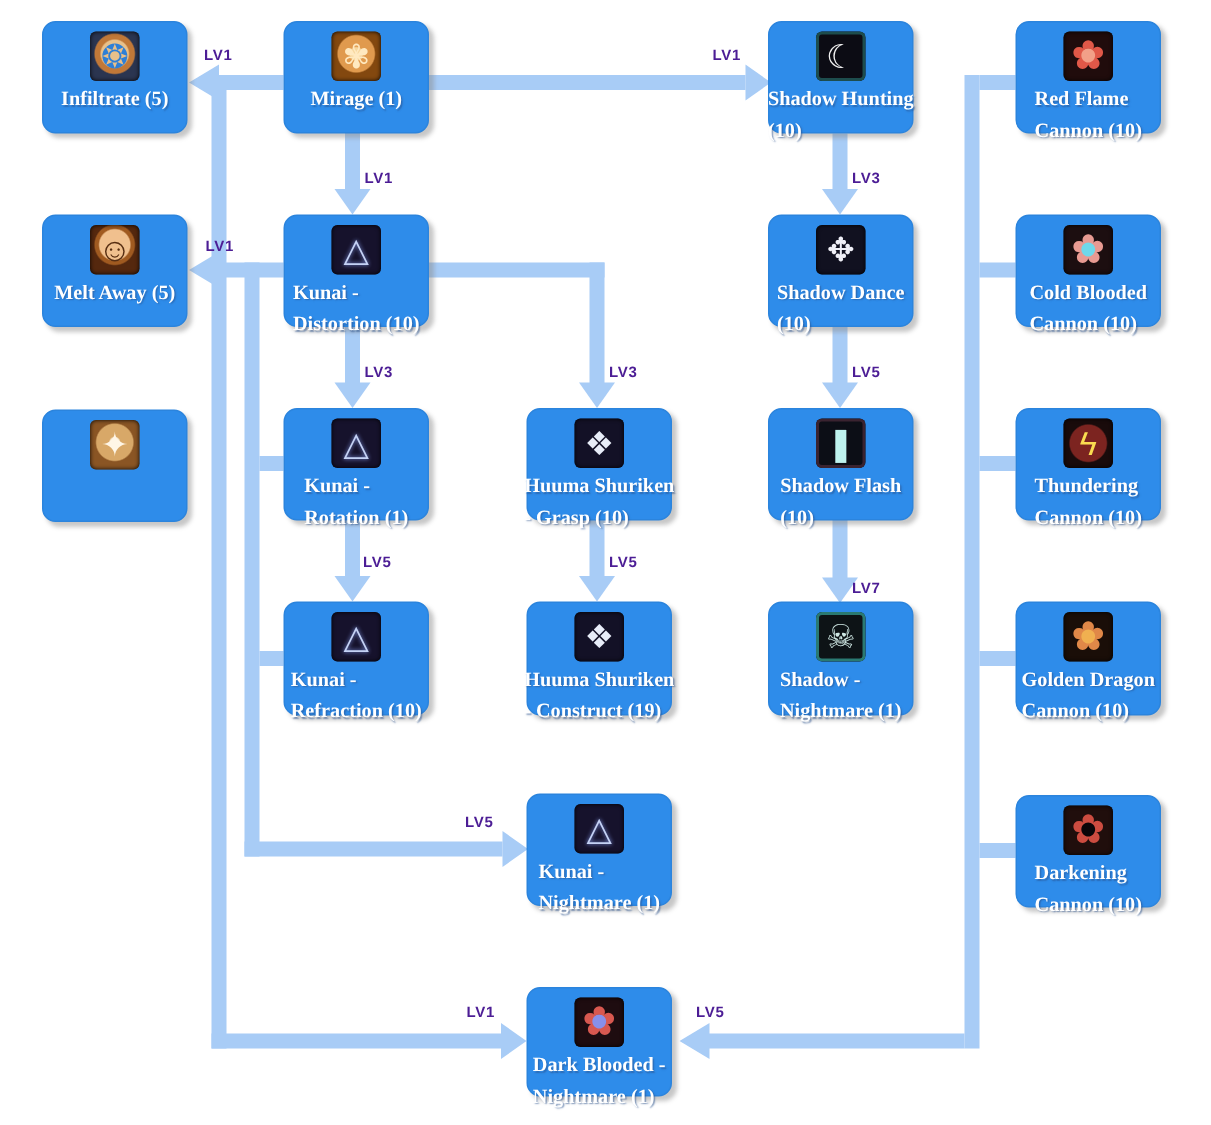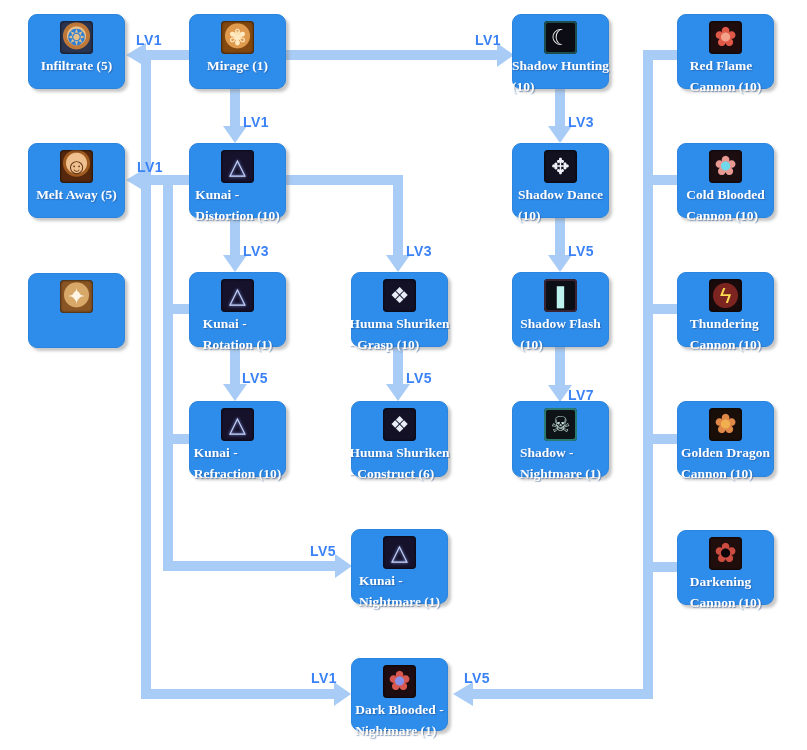--- a/index.html
+++ b/index.html
@@ -20,21 +20,21 @@
   .icon span{font-size:22px;line-height:33px;}
 
   
   .cn{position:absolute;background:#a8ccf6;}
   .ar{position:absolute;width:0;height:0;}
   .ar.right{border-top:12px solid transparent;border-bottom:12px solid transparent;border-left:17px solid #a8ccf6;}
   .ar.left{border-top:12px solid transparent;border-bottom:12px solid transparent;border-right:20px solid #a8ccf6;}
   .ar.down{border-left:12px solid transparent;border-right:12px solid transparent;border-top:17px solid #a8ccf6;}
 
   
-  .lv{position:absolute;color:#3b82f6;font-size:14px;font-weight:bold;
+  .lv{position:absolute;color:#4c1d95;font-size:10px;font-weight:bold;
       font-family:"Liberation Sans",sans-serif;letter-spacing:0.5px;white-space:nowrap;}
 
   
   .ic-0{background:radial-gradient(circle at 50% 45%,#e8c08a 0 9px,#c07838 10px 13px,#2b3550 14px);color:#2e7fd6;}
   .ic-1{background:radial-gradient(circle at 50% 45%,#f6d79e 0 4px,#e09a4e 5px 12px,#83480f 13px);color:#ffe9c0;}
   .ic-2{background:#0c0c14;color:#f2f2f2;box-shadow:inset 0 0 0 2px #1d4d4d;}
   .ic-3{background:radial-gradient(circle,#f2a088 0 5px,#200c0c 6px);color:#e05848;}
   .ic-3 span,.ic-7 span,.ic-16 span,.ic-18 span,.ic-19 span{font-size:27px;}
   .ic-4{background:radial-gradient(circle at 50% 40%,#f0c08e 0 10px,#a05a20 11px 13px,#55280e 14px);color:#572e12;}
   .ic-5,.ic-9,.ic-13,.ic-17{background:#16122c;color:#c5d2f5;text-shadow:0 0 3px #8fa8ff;}
@@ -257,21 +257,21 @@
         <div>Refraction (10)</div>
       </div>
   </div>
 
   <div class="node" style="left:351px;top:401px;height:76px">
     <div class="icon ic-14">
         <span>❖</span>
       </div>
     <div class="txt">
         <div>Huuma Shuriken</div>
-        <div>- Construct (6)</div>
+        <div>- Construct (19)</div>
       </div>
   </div>
 
   <div class="node" style="left:512px;top:401px;height:76px">
     <div class="icon ic-15">
         <span>☠</span>
       </div>
     <div class="txt">
         <div>Shadow -</div>
         <div>Nightmare (1)</div>

